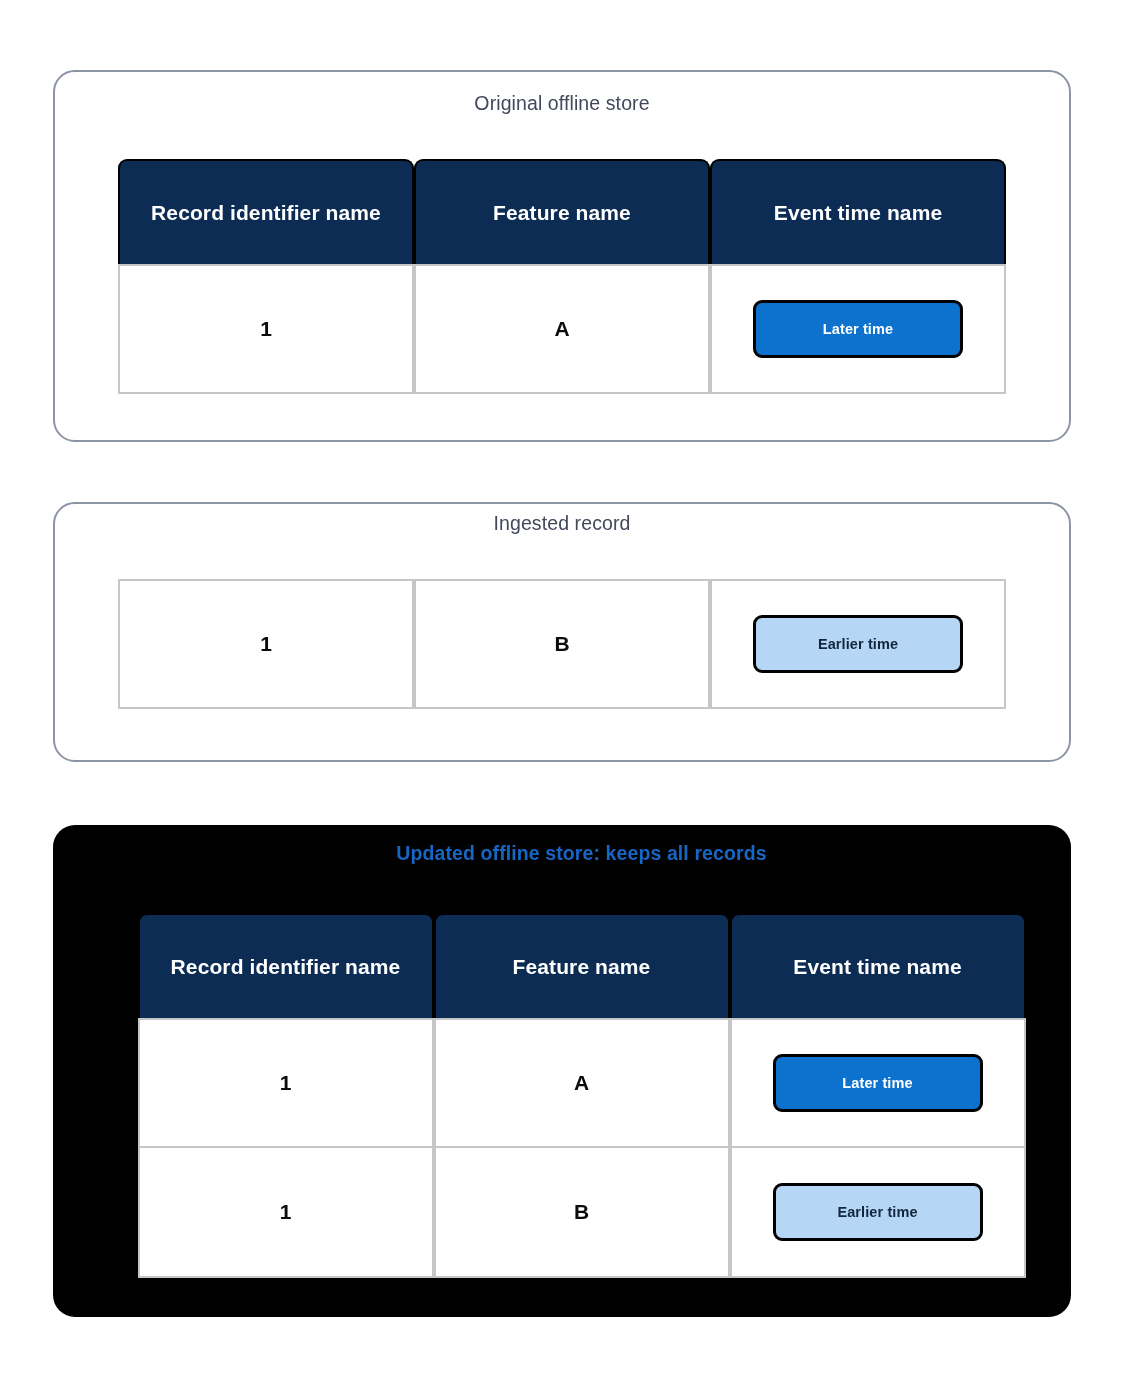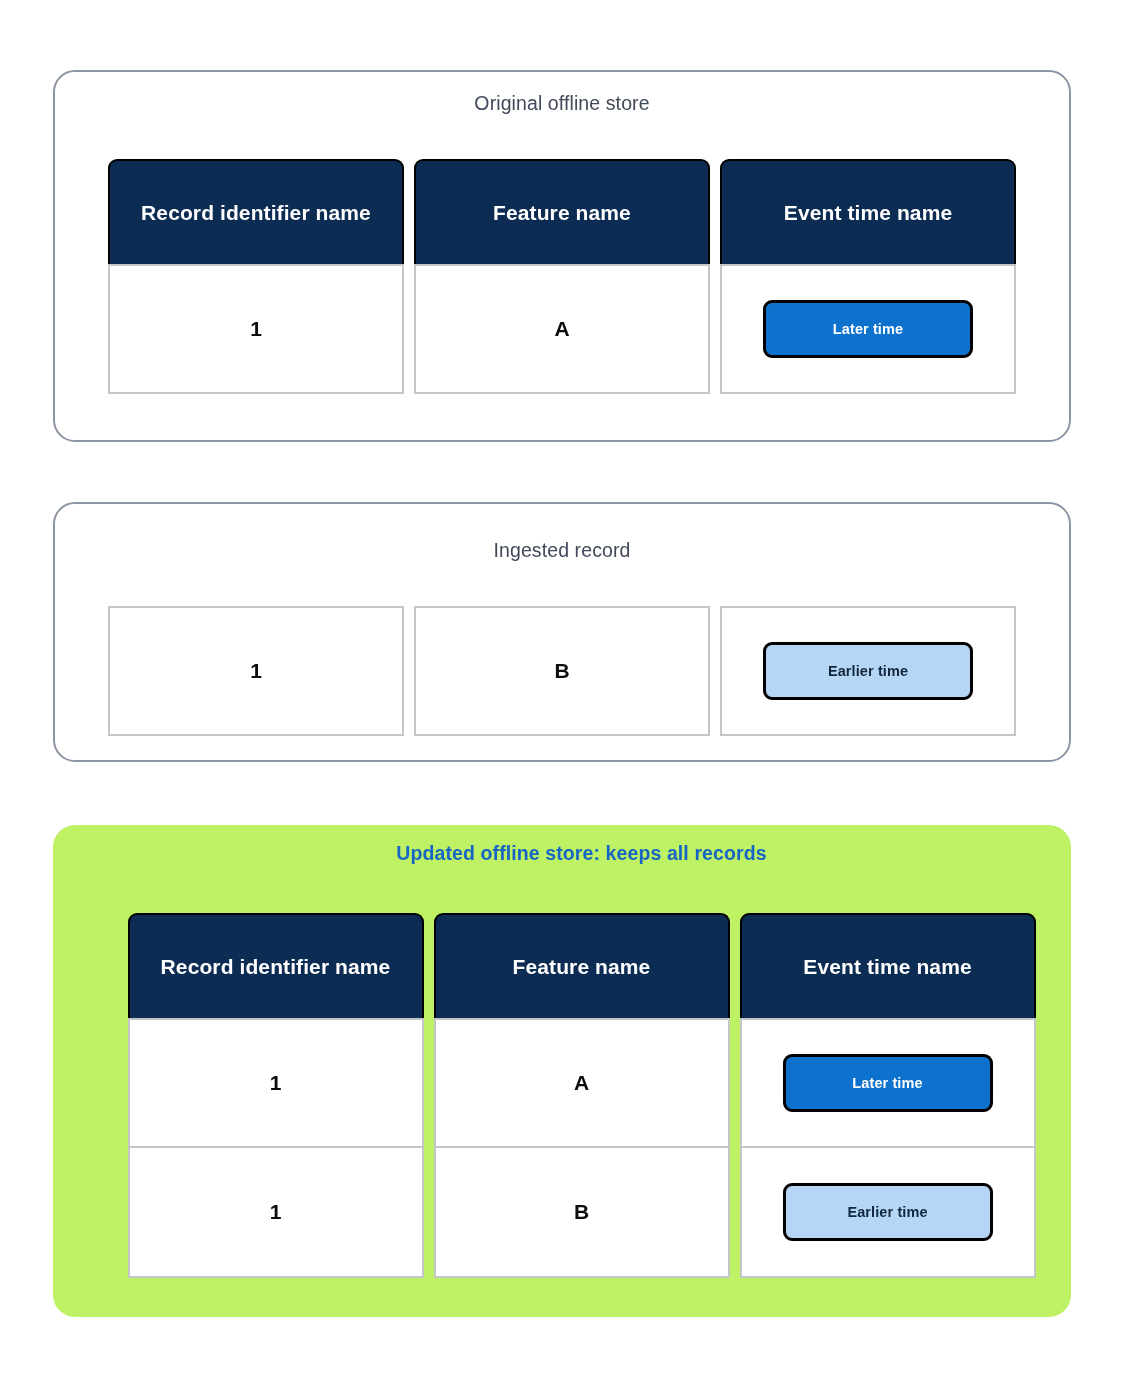--- a/index.html
+++ b/index.html
@@ -29,41 +29,40 @@
     width: 1018px;
     box-sizing: border-box;
     border-radius: 22px;
   }
   .panel--outlined {
     border: 2px solid #8b95a3;
     background: #ffffff;
   }
   .panel--filled {
     border: none;
-    background: #bef264;
+    background: #000000;
     padding-left: 39px;
   }
 
   .panel-title {
     text-align: center;
     font-size: 19.5px;
     font-weight: 400;
     color: #41495b;
     letter-spacing: 0.1px;
   }
   .panel-title--accent {
     color: #1766c4;
     font-weight: 700;
     font-size: 19.5px;
   }
 
   
   .tbl {
     display: flex;
-    gap: 10px;
     justify-content: center;
   }
   .col {
     width: 296px;
     display: flex;
     flex-direction: column;
   }
 
   .col-head {
     background: #0d2c54;
@@ -122,21 +121,21 @@
     background: #b5d7f5;
     color: #12263e;
   }
 
   
   #panel-original { top: 70px; height: 372px; }
   #panel-original .panel-title { margin-top: 20px; }
   #panel-original .tbl { margin-top: 44px; }
 
   #panel-ingested { top: 502px; height: 260px; }
-  #panel-ingested .panel-title { margin-top: 35px; }
+  #panel-ingested .panel-title { margin-top: 8px; }
   #panel-ingested .tbl { margin-top: 44px; }
 
   #panel-updated { top: 825px; height: 492px; }
   #panel-updated .panel-title { margin-top: 17px; }
   #panel-updated .tbl { margin-top: 48px; }
 </style>
 </head>
 <body>
 
 <div class="stage">

